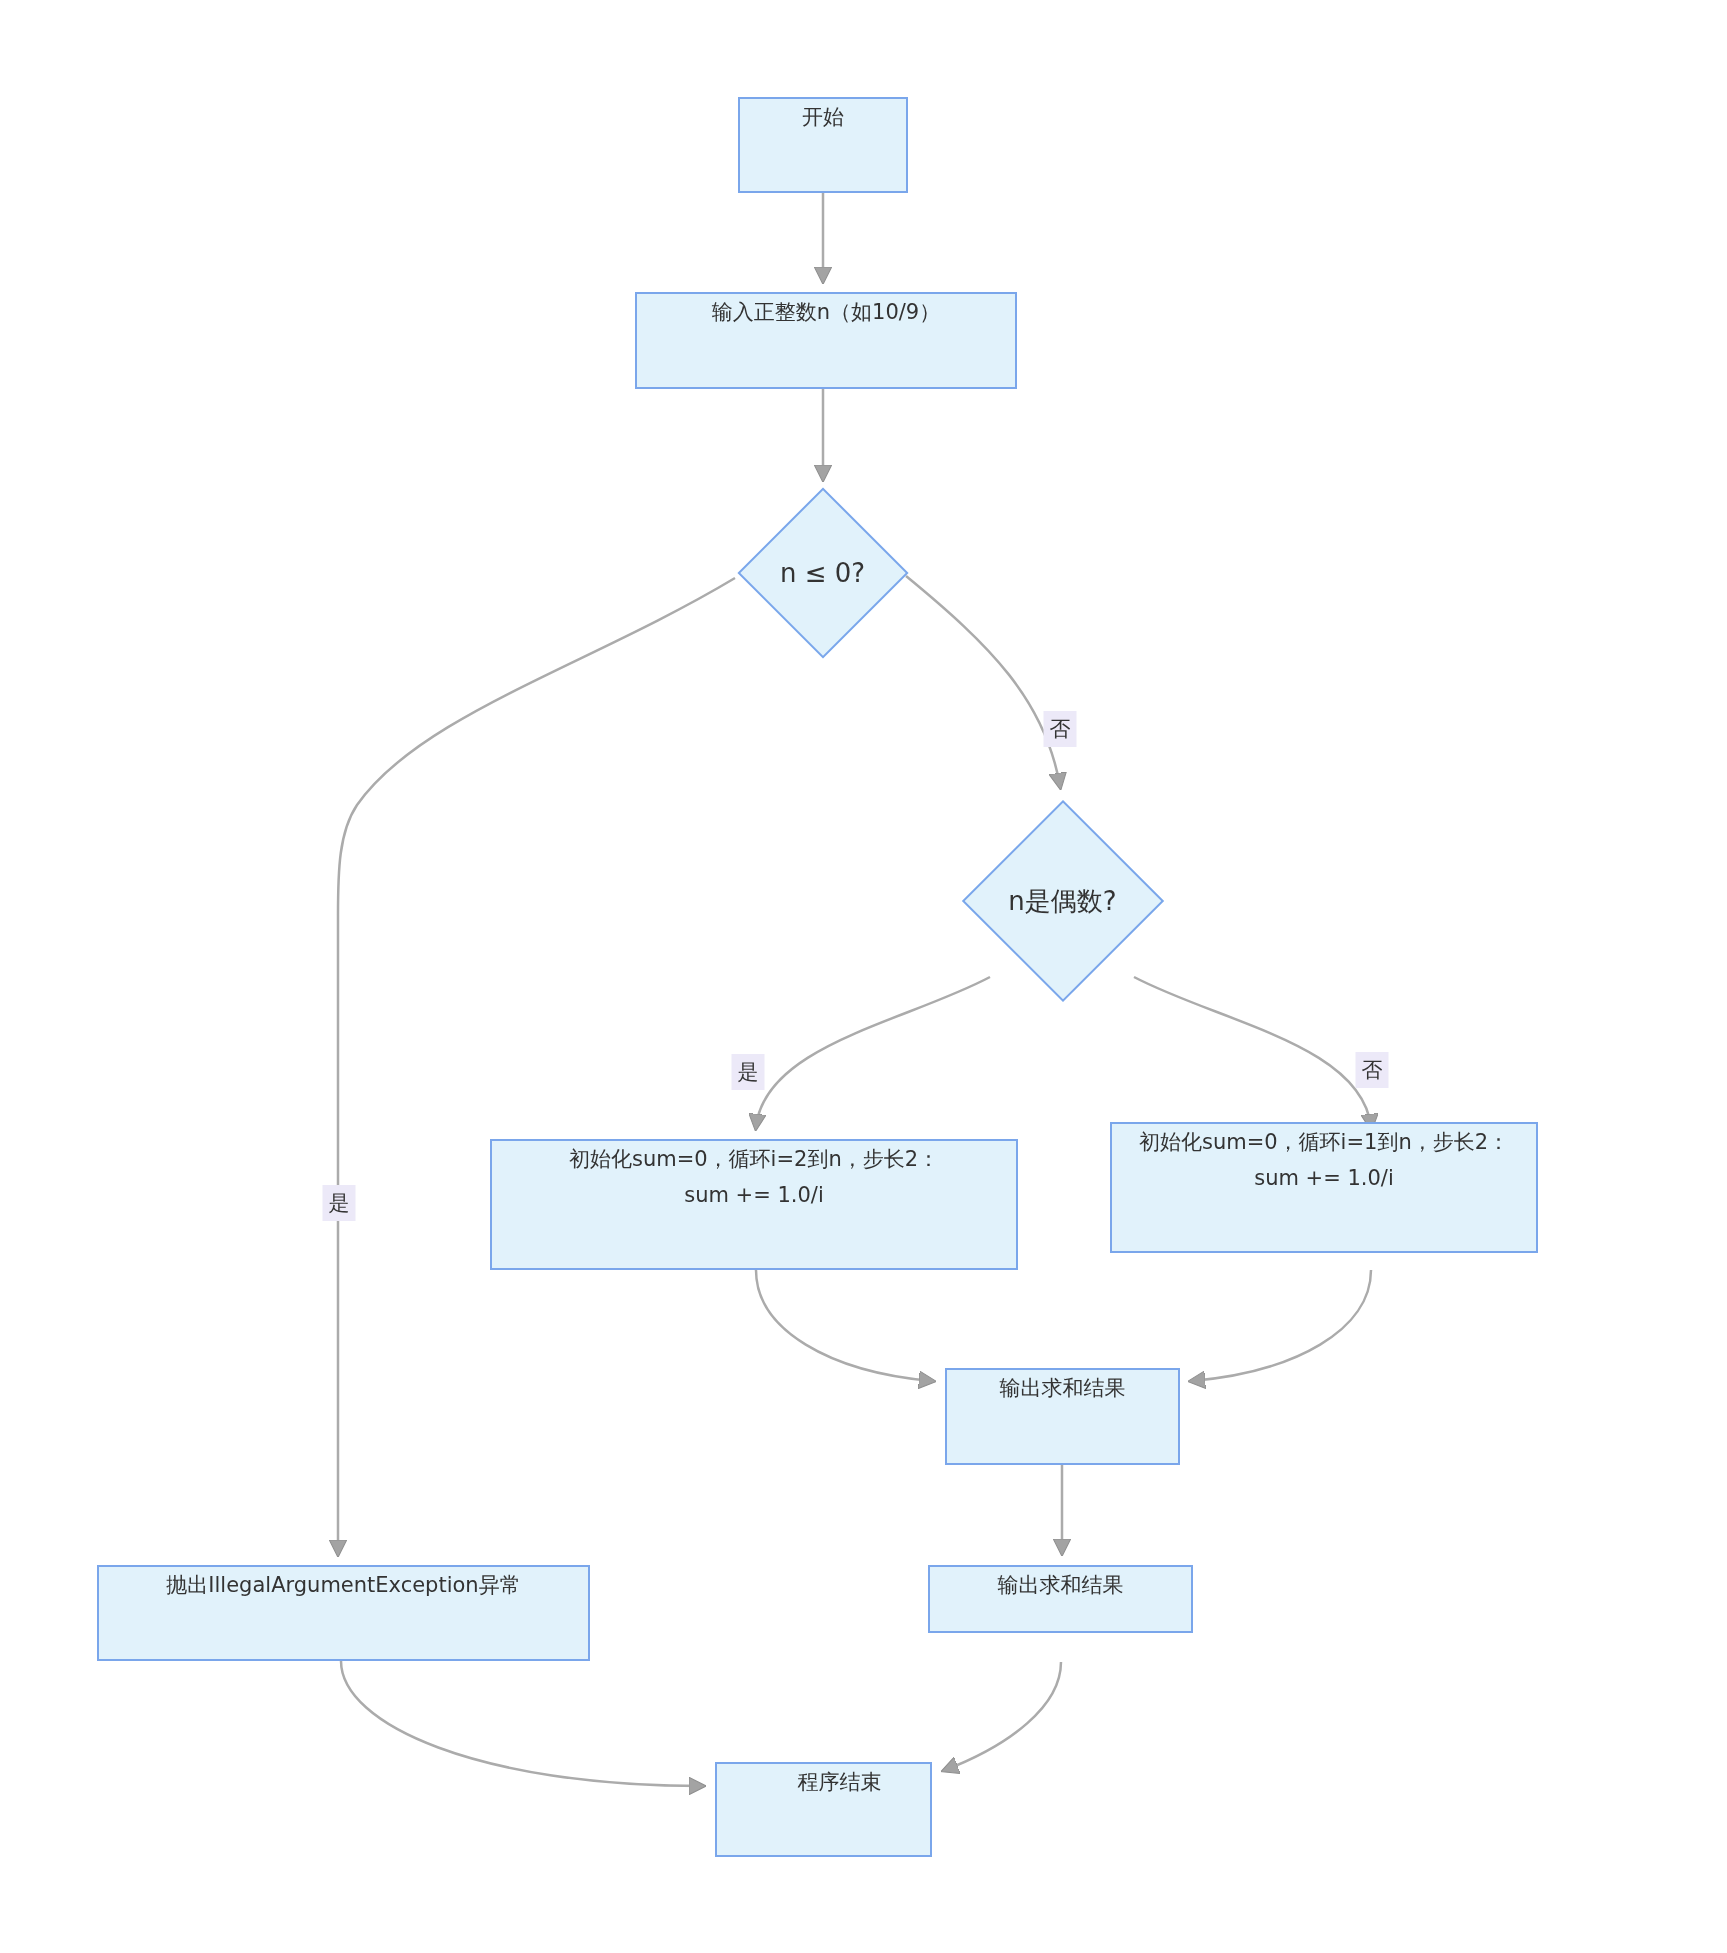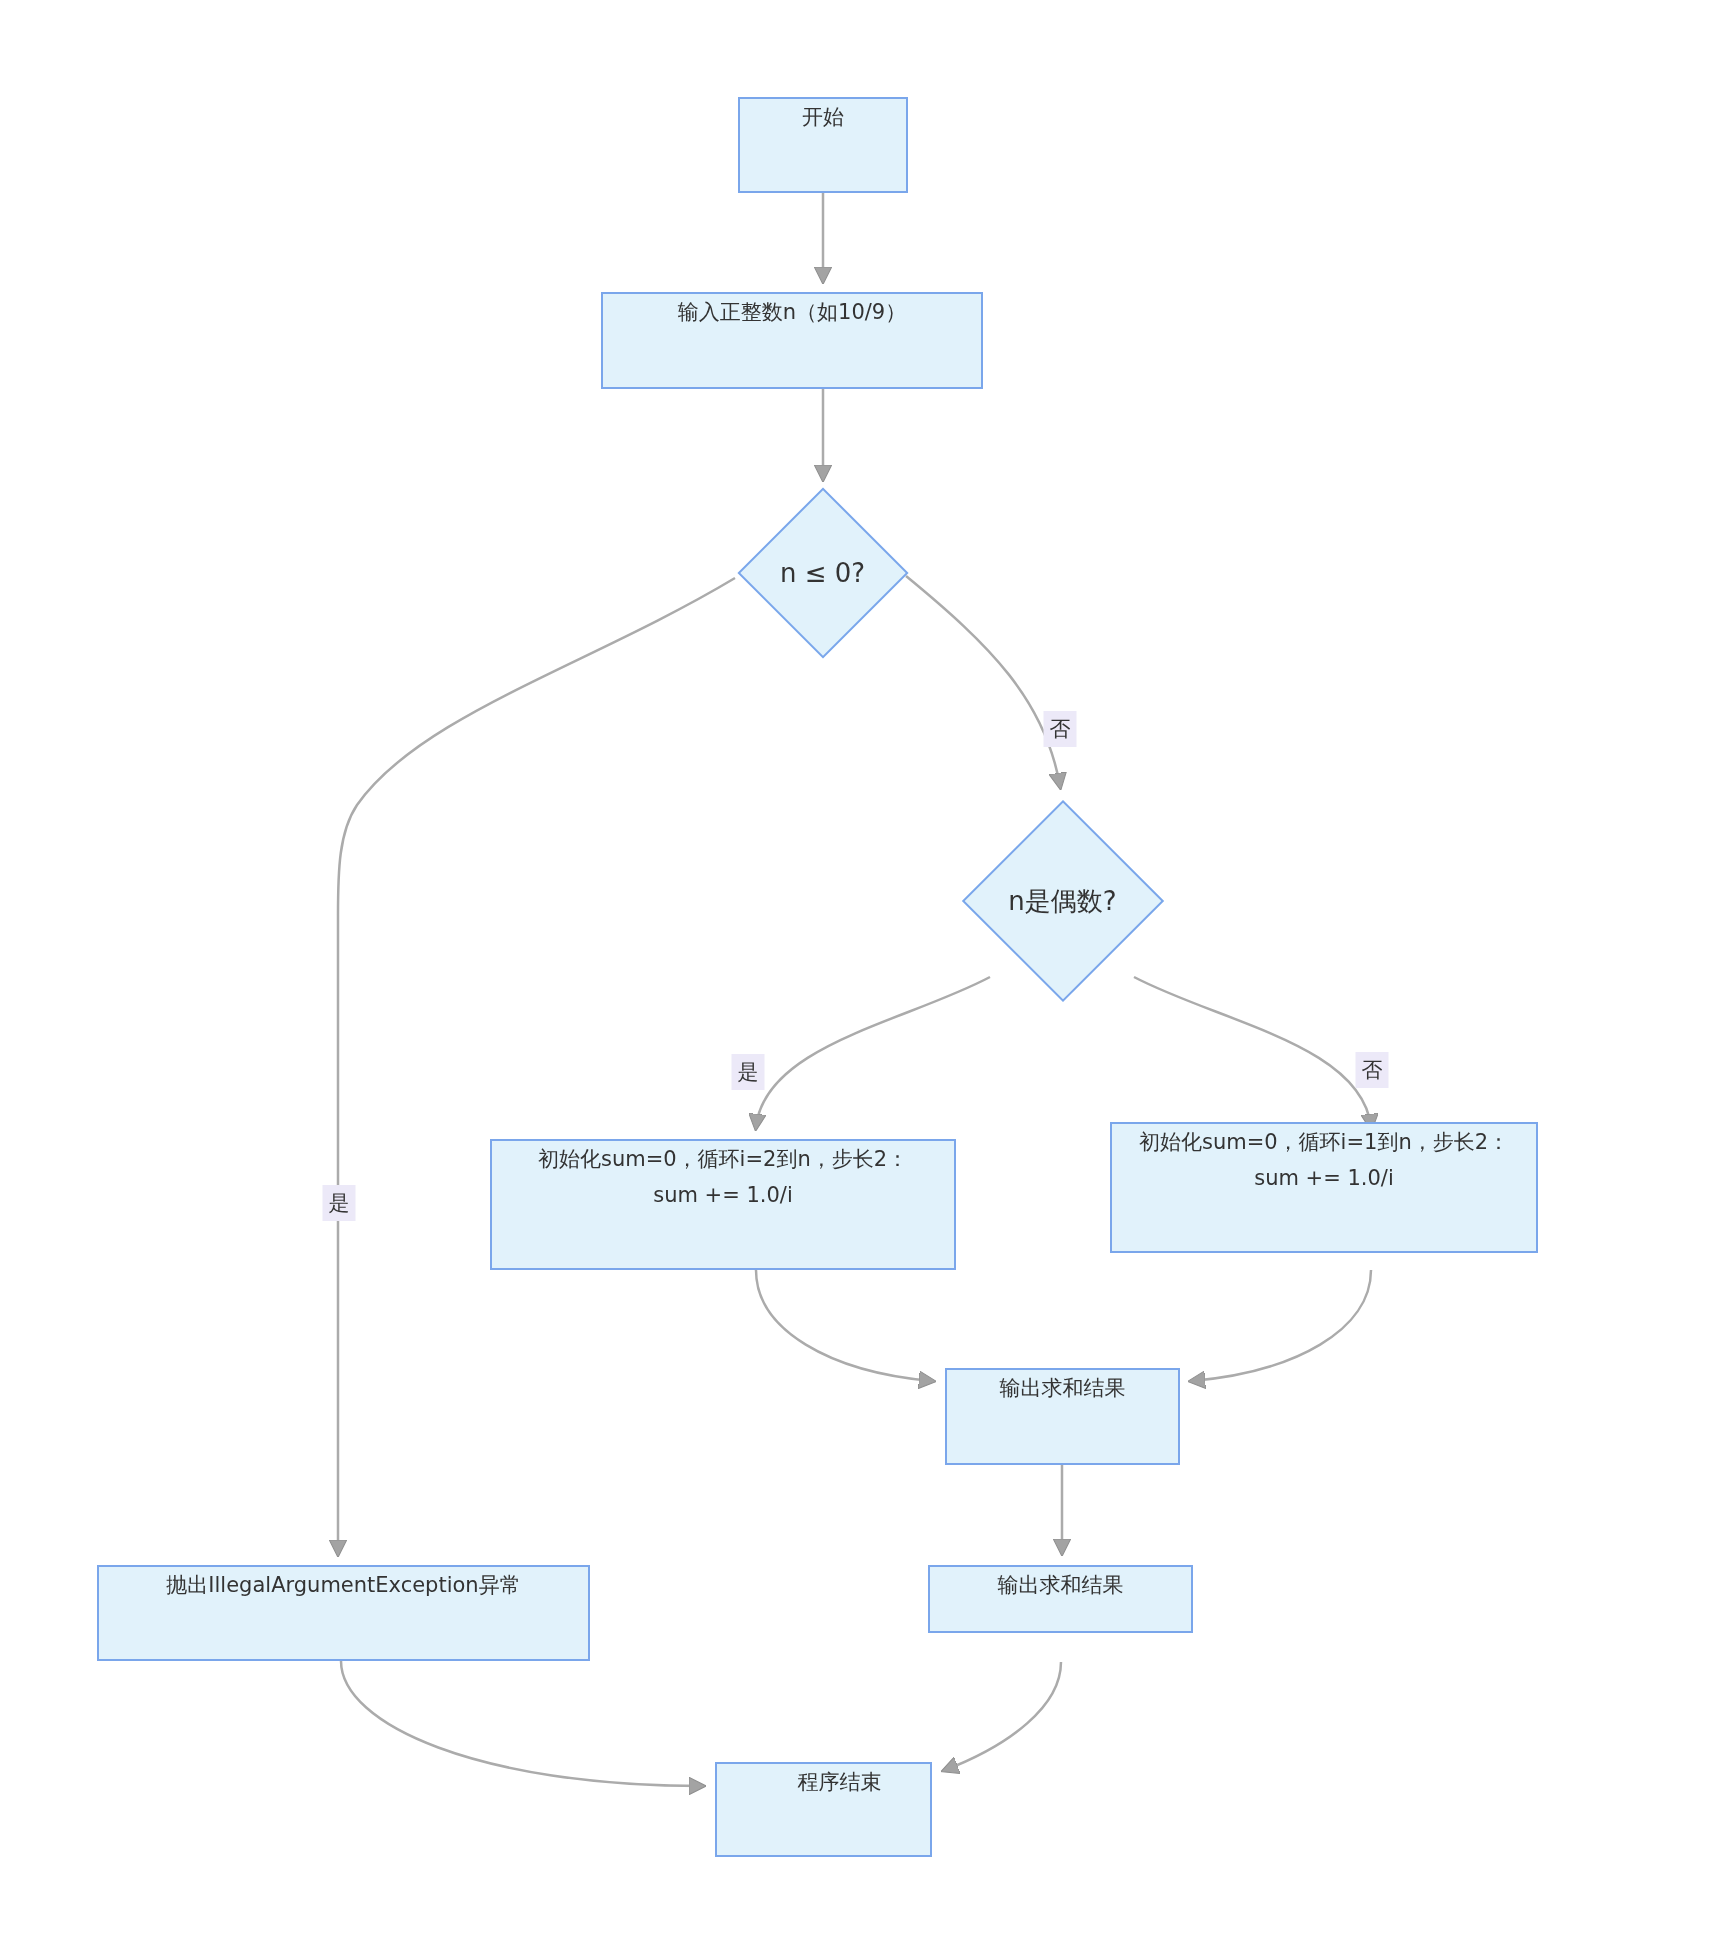--- a/index.html
+++ b/index.html
@@ -80,35 +80,35 @@
     <path class="edge" marker-end="url(#arrow)" d="M 1371 1270 C 1371 1330, 1295 1372, 1192 1381"></path>
     <path class="edge" marker-end="url(#arrow)" d="M 1062 1465 L 1062 1552"></path>
     <path class="edge" marker-end="url(#arrow)" d="M 1061 1662 C 1061 1706, 1010 1745, 945 1770"></path>
     <path class="edge" marker-end="url(#arrow)" d="M 341 1661 C 341 1725, 480 1786, 702 1786"></path>
   </svg>
 
   <div class="node" style="left:738px;top:97px;width:170px;height:96px;">
     <div>开始</div>
   </div>
 
-  <div class="node" style="left:601px;top:292px;width:382px;height:97px;">
+  <div class="node" style="left:635px;top:292px;width:382px;height:97px;">
     <div>输入正整数n（如10/9）</div>
   </div>
 
   <div class="diamond-wrap" style="left:737px;top:488px;width:171px;height:170px;">
     <div class="diamond-shape" style="width:121px;height:121px;"></div>
     <span class="diamond-label">n ≤ 0?</span>
   </div>
 
   <div class="diamond-wrap" style="left:962px;top:800px;width:201px;height:202px;">
     <div class="diamond-shape" style="width:143px;height:143px;"></div>
     <span class="diamond-label">n是偶数?</span>
   </div>
 
-  <div class="node" style="left:490px;top:1139px;width:466px;height:131px;">
+  <div class="node" style="left:490px;top:1139px;width:528px;height:131px;">
     <div>初始化sum=0，循环i=2到n，步长2：</div>
     <div>sum += 1.0/i</div>
   </div>
 
   <div class="node" style="left:1110px;top:1122px;width:428px;height:131px;">
     <div>初始化sum=0，循环i=1到n，步长2：</div>
     <div>sum += 1.0/i</div>
   </div>
 
   <div class="node" style="left:945px;top:1368px;width:235px;height:97px;">

